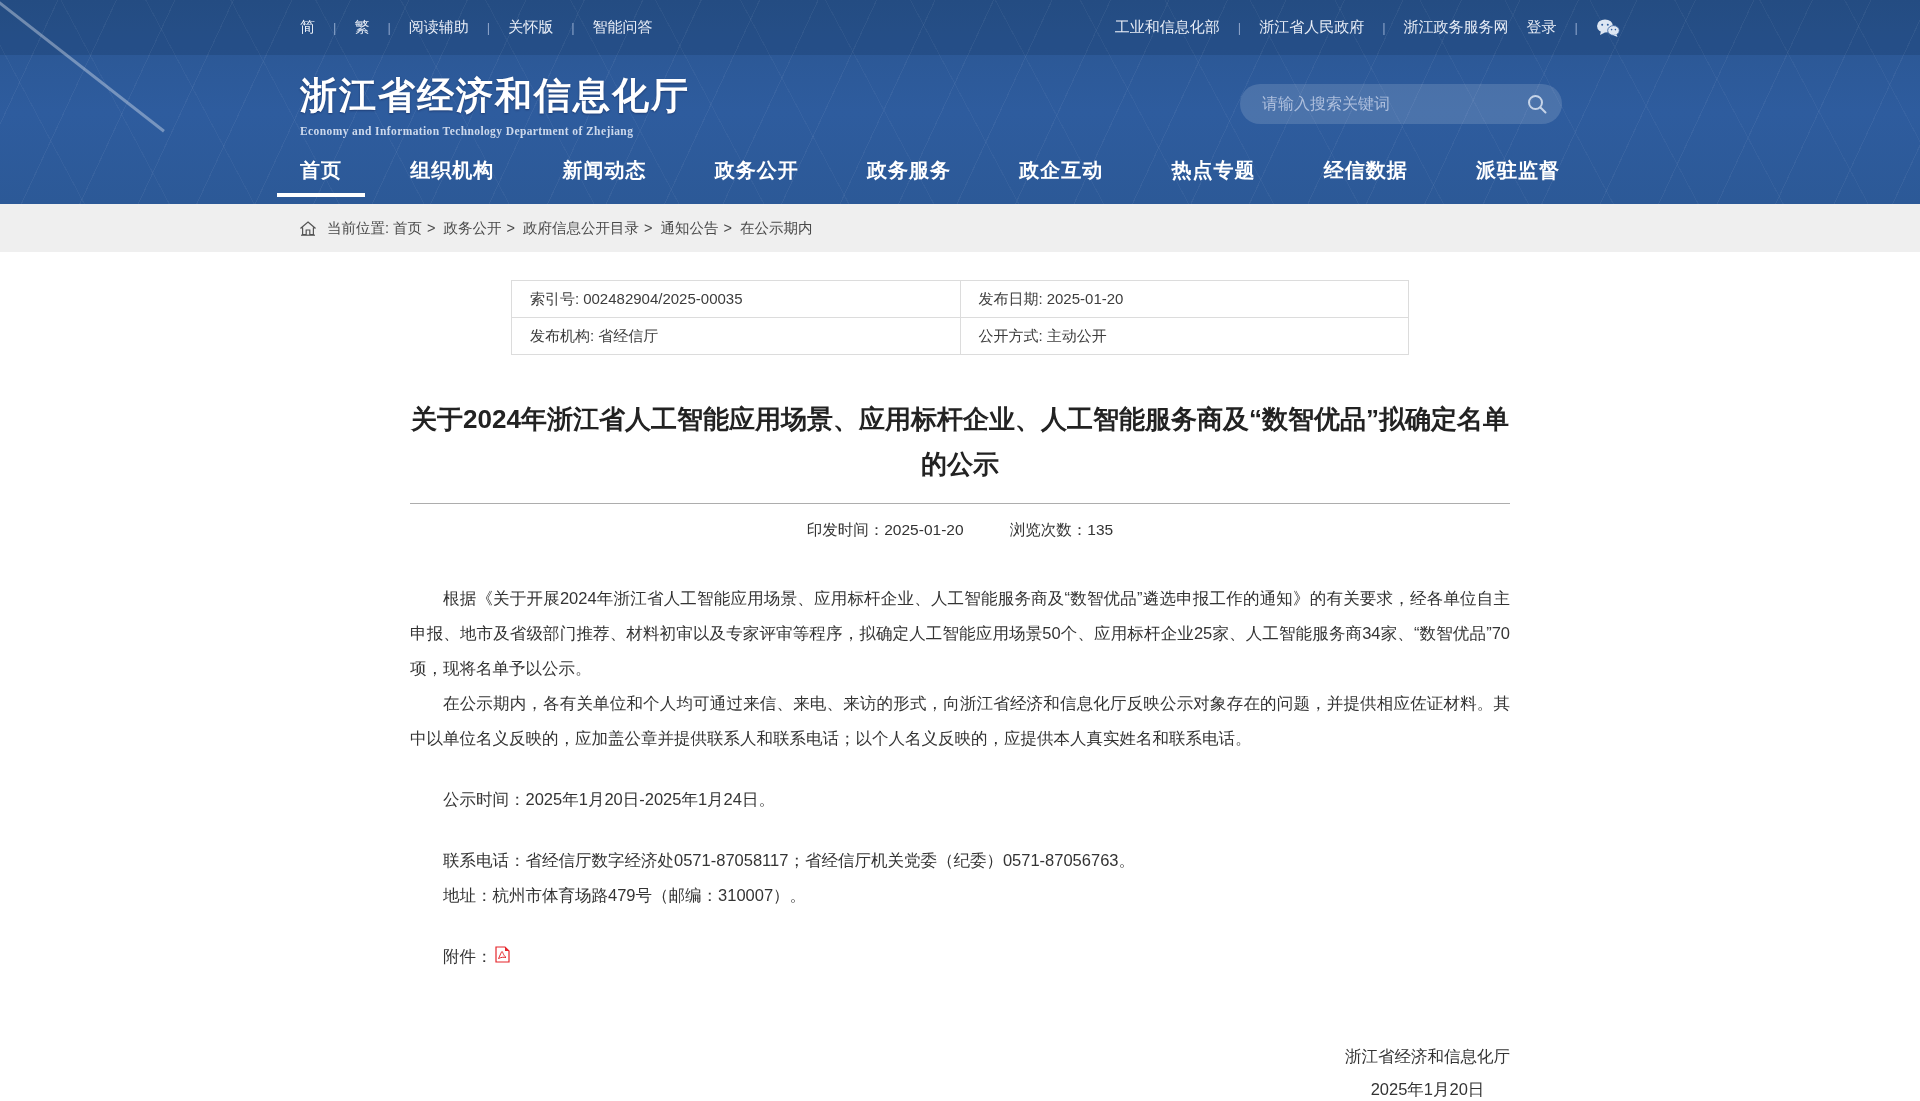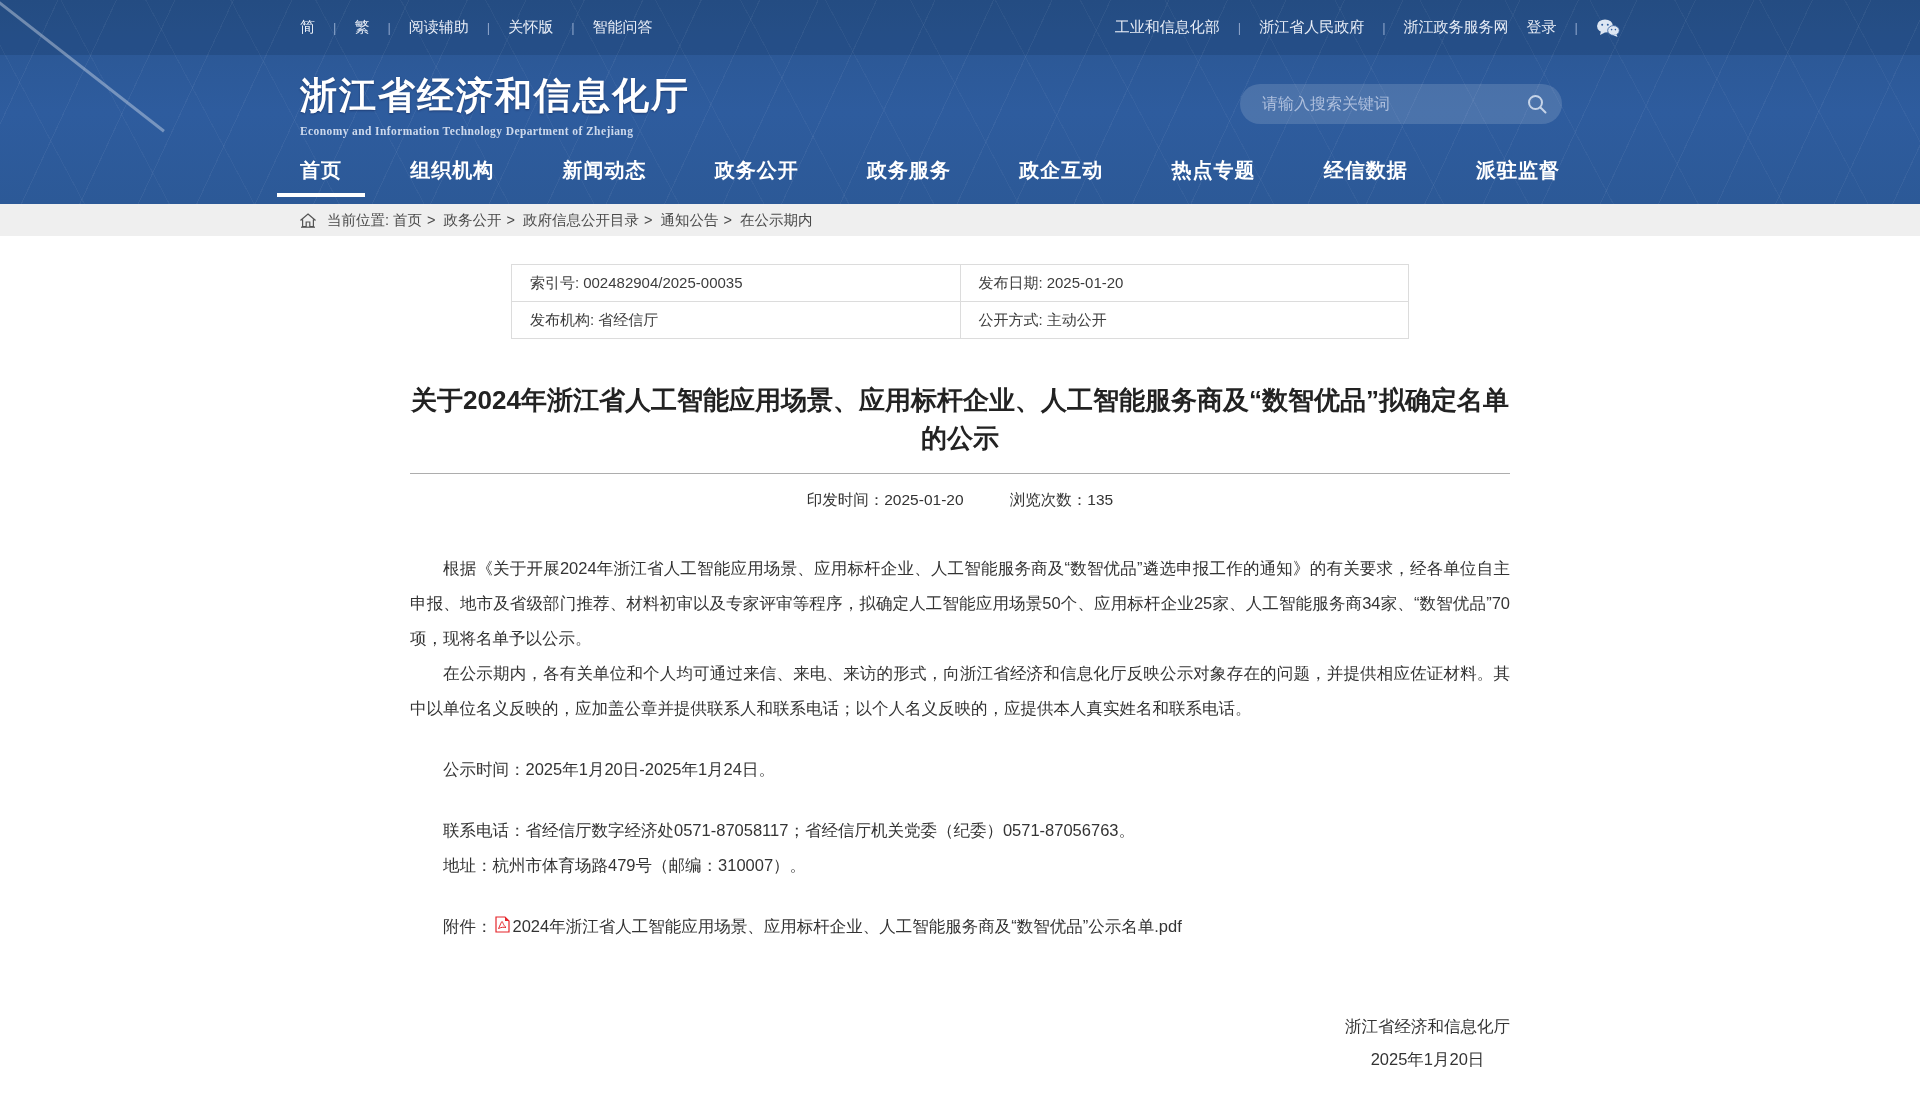--- a/index.html
+++ b/index.html
@@ -35,32 +35,32 @@
   .search-pill input::placeholder { color:#aebfdd; }
   .search-btn { background:none; border:none; cursor:pointer; display:flex; align-items:center; }
 
   
   .nav { display:flex; justify-content:space-between; padding:10px 60px 20px 0; }
   .nav-item { position:relative; color:#fff; font-size:20px; font-weight:600; text-decoration:none; cursor:pointer; letter-spacing:1px; }
   .nav-item.active::after { content:""; position:absolute; left:50%; transform:translateX(-50%); bottom:-13px; width:88px; height:4px; background:#fff; }
 
   
   .breadcrumb-bar { background:#efefef; }
-  .breadcrumb { display:flex; align-items:center; height:32px; font-size:14.5px; color:#4a4a4a; gap:4px; }
+  .breadcrumb { display:flex; align-items:center; height:48px; font-size:14.5px; color:#4a4a4a; gap:4px; }
   .breadcrumb a { color:#4a4a4a; text-decoration:none; cursor:pointer; }
   .breadcrumb .bsep { margin:0 4px 0 1px; color:#4a4a4a; }
   .home-icon { display:inline-flex; margin-right:7px; }
 
   
   .content { width:1100px; margin:0 auto; padding-top:28px; }
   .meta-table { width:898px; margin:0 auto; border-collapse:collapse; }
   .meta-table td { width:50%; border:1px solid #dcdcdc; height:37px; padding-left:18px; font-size:15px; color:#3c3c3c; }
   .ml { margin-right:4px; }
 
-  .doc-title { margin-top:42px; text-align:center; font-size:26px; line-height:38px; font-weight:bold; color:#222; }
+  .doc-title { margin-top:42px; text-align:center; font-size:26px; line-height:45px; font-weight:bold; color:#222; }
   .title-divider { margin-top:16px; border-bottom:1px solid #adadad; }
   .doc-meta { text-align:center; margin-top:16px; font-size:15.5px; color:#333; }
   .doc-meta .views { margin-left:42px; }
 
   .doc-body { margin-top:40px; font-size:16.5px; color:#333; line-height:35px; }
   .doc-body p { text-indent:2em; text-align:justify; }
   .gap-top { margin-top:26px; }
   .attachment-line { display:flex; align-items:flex-start; padding-left:2em; text-indent:0 !important; margin-top:26px; }
   .attachment-line a { color:#333; text-decoration:none; cursor:pointer; }
   .pdf-icon { display:inline-flex; margin:0 3px 0 2px; position:relative; top:1px; }
@@ -201,21 +201,21 @@
       <p>地址：杭州市体育场路479号（邮编：310007）。</p>
       <p class="attachment-line">
         <span>附件：</span>
         <a>
           <span class="pdf-icon">
             <svg width="15" height="17" viewBox="0 0 15 17">
               <path d="M1 1 h9 l4 4 v11 h-13 Z" fill="#fff" stroke="#e5252a" stroke-width="1.2"></path>
               <path d="M10 1 l4 4 h-4 Z" fill="#e5252a"></path>
               <path d="M3.5 12.5 c1.5-3 3-7 3.5-7 c0.8 0 1 3.5 4 6 c-2.5-0.5-5-0.3-7.5 1 Z" fill="none" stroke="#e5252a" stroke-width="1"></path>
             </svg>
-          </span><span>2024年浙江省人工智能应用场景、应用标杆企业、人工智能服务商及“数智优品”公示名单.pdf</span>
+          </span>
         </a>
       </p>
 
       <div class="signature">
         <div class="sig-inner">
           <div class="sig-org">浙江省经济和信息化厅</div>
           <div class="sig-date">2025年1月20日</div>
         </div>
       </div>
     </div>

